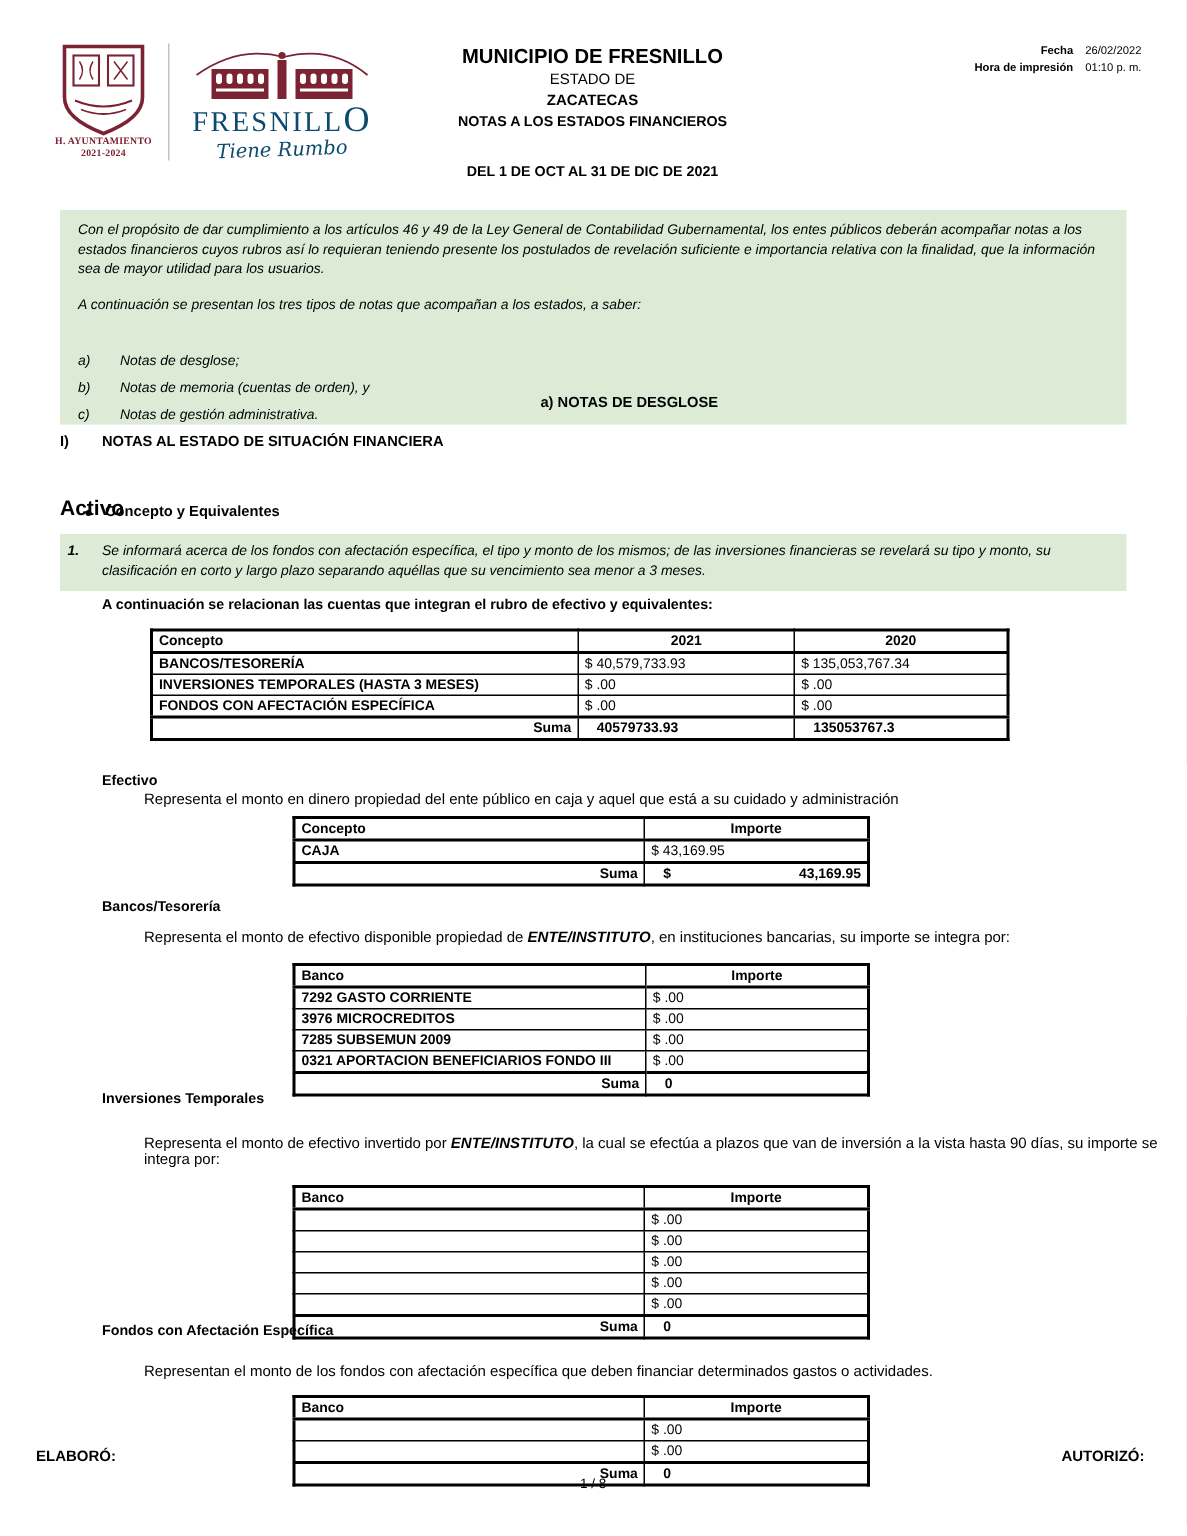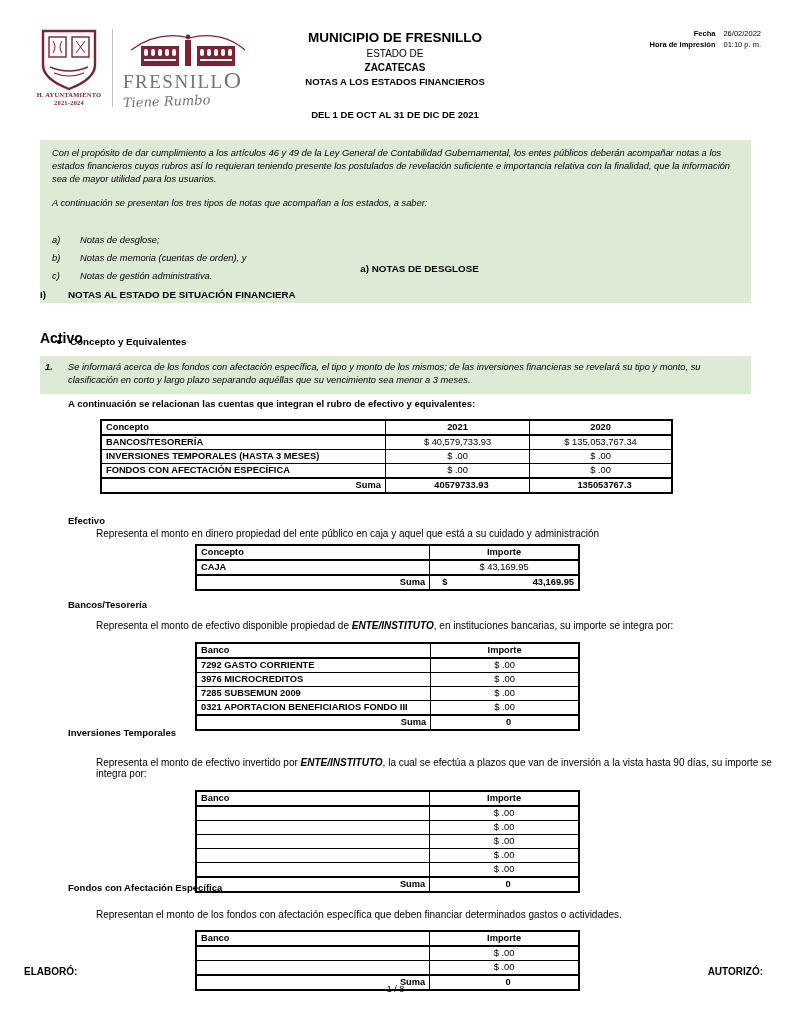--- a/index.html
+++ b/index.html
@@ -9,58 +9,58 @@
     background:#ffffff; overflow:hidden;
     font-family:"Liberation Sans", sans-serif; color:#000;
   }
   
   .doc-header { position:absolute; top:26px; left:0; width:791px; height:112px; }
   .logos { position:absolute; left:36px; top:2px; display:flex; align-items:center; gap:10px; }
   .crest { width:66px; text-align:center; color:#7b2233; }
   .crest svg { display:block; margin:0 auto; }
   .crest .crest-cap { font-size:6.5px; font-weight:700; letter-spacing:.2px; line-height:1.25; color:#7b2233; font-family:"Liberation Serif", serif; }
   .logo-divider { width:1px; height:78px; background:#c9c2c3; }
-  .fresnillo { width:130px; text-align:left; color:#737373; }
+  .fresnillo { width:130px; text-align:center; color:#0c4a6e; }
   .fresnillo svg { display:block; margin:0 auto; }
   .fresnillo .brand { font-family:"Liberation Serif", serif; font-size:19px; font-weight:400; letter-spacing:1.5px; line-height:1; }
   .fresnillo .brand .bigO { font-size:24px; }
   .fresnillo .slogan { font-family:"DejaVu Serif", serif; font-style:italic; font-size:13px; margin-top:1px; transform:rotate(-2deg); }
   .title-block { position:absolute; left:250px; width:290px; top:4px; text-align:center; }
   .title-block .t1 { font-size:13.5px; font-weight:700; }
   .title-block .t2 { font-size:10px; font-weight:400; margin-top:3px; }
   .title-block .t3 { font-size:10px; font-weight:700; margin-top:3px; }
   .title-block .t4 { font-size:9.5px; font-weight:700; margin-top:3px; }
   .title-block .t5 { font-size:9.5px; font-weight:700; margin-top:22px; }
   .print-meta { position:absolute; right:30px; top:2px; font-size:7.5px; }
   .print-meta .row { display:flex; justify-content:flex-end; gap:8px; line-height:1.5; }
   .print-meta .lbl { font-weight:700; }
   
   .green-box { background:#dcead6; }
-  .intro-box { position:absolute; top:140px; left:40px; width:711px; padding:7px 12px 20px 12px; font-size:9.3px; font-style:italic; line-height:1.38; }
+  .intro-box { position:absolute; top:140px; left:40px; width:711px; padding:7px 12px 0 12px; font-size:9.3px; font-style:italic; line-height:1.38; }
   .intro-box p.p2 { margin-top:12px; }
   .intro-list { margin-top:24px; list-style:none; }
   .intro-list li { display:flex; margin-top:5px; }
   .intro-list .k { width:28px; flex:none; }
   
   .center-title { position:absolute; top:263px; left:0; width:791px; text-align:center; font-size:9.8px; font-weight:700;padding-left:48px; }
   .sec-head { position:absolute; top:289px; left:40px; font-size:9.8px; font-weight:700; display:flex; }
   .sec-head .n { width:28px; }
   .activo { position:absolute; top:330px; left:40px; font-size:14px; font-weight:700; }
   .bullet-line { position:absolute; top:336px; left:57px; font-size:9.8px; font-weight:700; display:flex; align-items:center; gap:9px; }
   .bullet-dot { width:4px; height:4px; border-radius:50%; background:#000; }
   .note1-box { position:absolute; top:356px; left:40px; width:711px; padding:5px 10px 6px 5px; display:flex; font-size:9.3px; font-style:italic; line-height:1.45; }
   .note1-box .n { width:23px; flex:none; font-weight:700; }
   .lead { position:absolute; top:398px; left:68px; font-size:9.5px; font-weight:700; }
   
   table { border-collapse:collapse; font-size:9.3px; }
   td,th { border:1px solid #000; padding:0 4px; height:13px; line-height:13px; white-space:nowrap; overflow:hidden; }
   table { border:2px solid #000; }
   thead th { font-weight:700; border-bottom:2px solid #000; }
   .lab { font-weight:700; text-align:left; }
-  .amt { text-align:center; font-weight:400; }
+  .amt { text-align:left; font-weight:400; }
   tr.suma td { border-top:2px solid #000; font-weight:700;padding-left:12px; }
   tr.suma .s-lab { text-align:right; }
   .t-main { position:absolute; top:419px; left:100px; width:573px; }
   .t-main col.c0 { width:285px; } .t-main col.c1 { width:145px; } .t-main col.c2 { width:143px; }
   .t-sm { position:absolute; left:195px; width:385px; }
   .t-sm col.c0 { width:235px; } .t-sm col.c1 { width:150px; }
   .t-caja { top:544px; }
   .t-bancos { top:642px; }
   .t-inv { top:790px; }
   .t-fondos { top:930px; }

